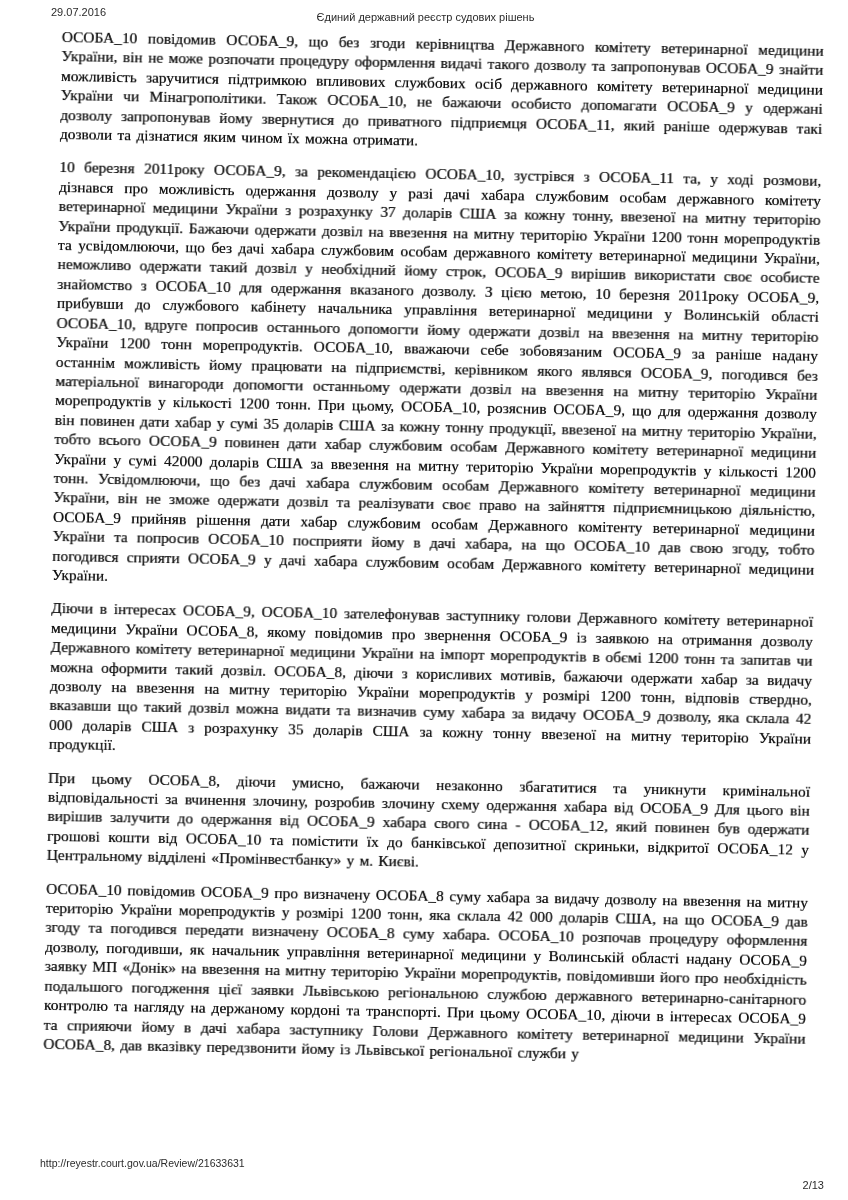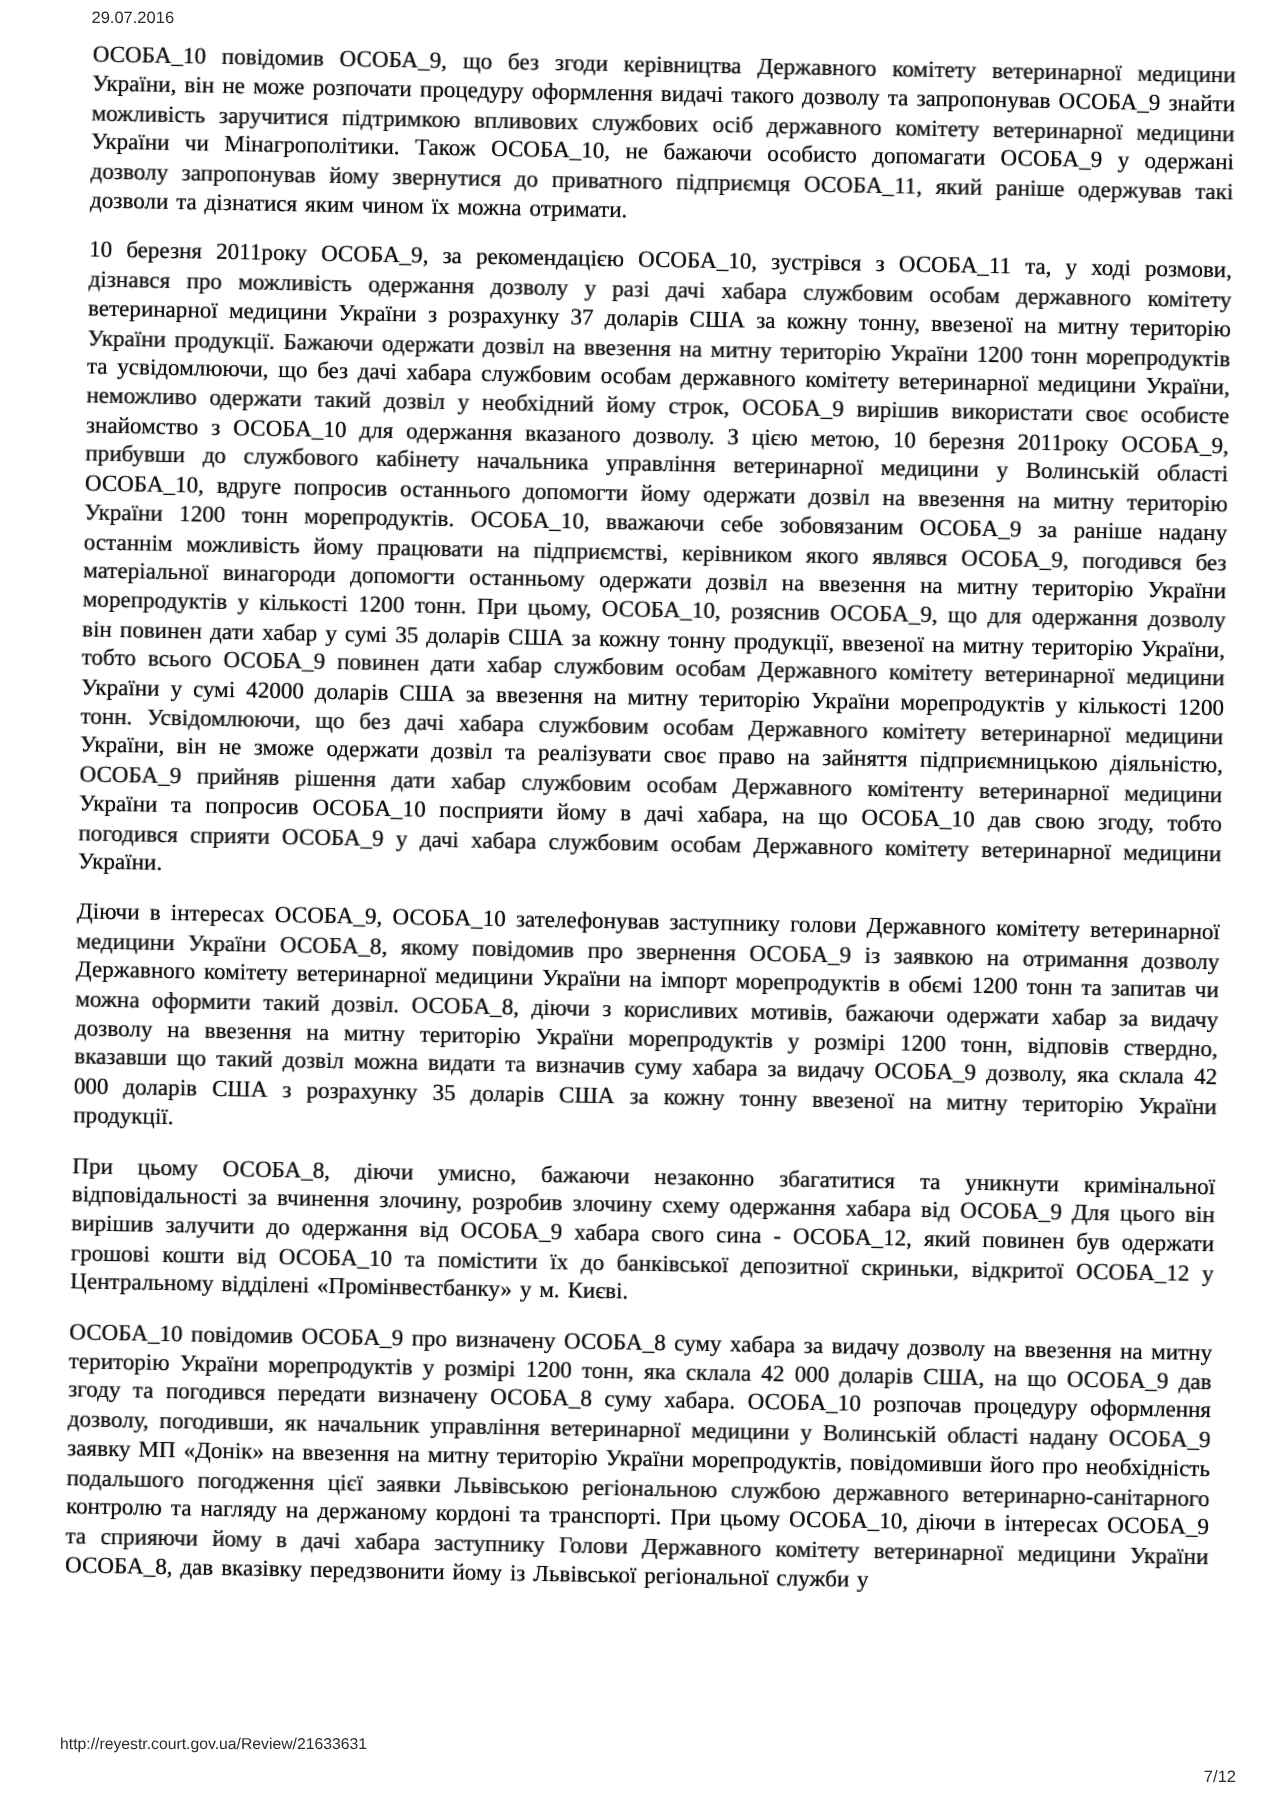--- a/index.html
+++ b/index.html
@@ -5,21 +5,21 @@
   html, body { margin: 0; padding: 0; }
   body {
     width: 848px; height: 1200px;
     background: #ffffff;
     position: relative;
     overflow: hidden;
   }
 
   
   .print-header {
-    position: absolute; top: 5px; left: 13px; right: 0; height: 18px;
+    position: absolute; top: 5px; left: 3px; right: 0; height: 18px;
     font-family: "Liberation Sans", sans-serif;
     font-size: 11px; color: #2b2b2b;
   }
   .print-date { position: absolute; left: 48px; top: 1px; }
   .print-title { position: absolute; left: 0; right: 0; top: 6px; text-align: center; }
 
   
   .scan-body {
     position: absolute;
     top: 27px; left: 62px; width: 762px;
@@ -49,26 +49,27 @@
     font-size: 11px; color: #2b2b2b;
   }
 </style>
 </head>
 <body>
 
 <div class="page">
 
   <div class="print-header">
     <span class="print-date">29.07.2016</span>
+    <span class="print-title">Єдиний державний реєстр судових рішень</span>
   </div>
 
   <div class="scan-body">
     <p>ОСОБА_10 повідомив ОСОБА_9, що без згоди керівництва Державного комітету ветеринарної медицини України, він не може розпочати процедуру оформлення видачі такого дозволу та запропонував ОСОБА_9 знайти можливість заручитися підтримкою впливових службових осіб державного комітету ветеринарної медицини України чи Мінагрополітики. Також ОСОБА_10, не бажаючи особисто допомагати ОСОБА_9 у одержані дозволу запропонував йому звернутися до приватного підприємця ОСОБА_11, який раніше одержував такі дозволи та дізнатися яким чином їх можна отримати.</p>
     <p>10 березня 2011року ОСОБА_9, за рекомендацією ОСОБА_10, зустрівся з ОСОБА_11 та, у ході розмови, дізнався про можливість одержання дозволу у разі дачі хабара службовим особам державного комітету ветеринарної медицини України з розрахунку 37 доларів США за кожну тонну, ввезеної на митну територію України продукції. Бажаючи одержати дозвіл на ввезення на митну територію України 1200 тонн морепродуктів та усвідомлюючи, що без дачі хабара службовим особам державного комітету ветеринарної медицини України, неможливо одержати такий дозвіл у необхідний йому строк, ОСОБА_9 вирішив використати своє особисте знайомство з ОСОБА_10 для одержання вказаного дозволу. З цією метою, 10 березня 2011року ОСОБА_9, прибувши до службового кабінету начальника управління ветеринарної медицини у Волинській області ОСОБА_10, вдруге попросив останнього допомогти йому одержати дозвіл на ввезення на митну територію України 1200 тонн морепродуктів. ОСОБА_10, вважаючи себе зобовязаним ОСОБА_9 за раніше надану останнім можливість йому працювати на підприємстві, керівником якого являвся ОСОБА_9, погодився без матеріальної винагороди допомогти останньому одержати дозвіл на ввезення на митну територію України морепродуктів у кількості 1200 тонн. При цьому, ОСОБА_10, розяснив ОСОБА_9, що для одержання дозволу він повинен дати хабар у сумі 35 доларів США за кожну тонну продукції, ввезеної на митну територію України, тобто всього ОСОБА_9 повинен дати хабар службовим особам Державного комітету ветеринарної медицини України у сумі 42000 доларів США за ввезення на митну територію України морепродуктів у кількості 1200 тонн. Усвідомлюючи, що без дачі хабара службовим особам Державного комітету ветеринарної медицини України, він не зможе одержати дозвіл та реалізувати своє право на зайняття підприємницькою діяльністю, ОСОБА_9 прийняв рішення дати хабар службовим особам Державного комітенту ветеринарної медицини України та попросив ОСОБА_10 посприяти йому в дачі хабара, на що ОСОБА_10 дав свою згоду, тобто погодився сприяти ОСОБА_9 у дачі хабара службовим особам Державного комітету ветеринарної медицини України.</p>
     <p>Діючи в інтересах ОСОБА_9, ОСОБА_10 зателефонував заступнику голови Державного комітету ветеринарної медицини України ОСОБА_8, якому повідомив про звернення ОСОБА_9 із заявкою на отримання дозволу Державного комітету ветеринарної медицини України на імпорт морепродуктів в обємі 1200 тонн та запитав чи можна оформити такий дозвіл. ОСОБА_8, діючи з корисливих мотивів, бажаючи одержати хабар за видачу дозволу на ввезення на митну територію України морепродуктів у розмірі 1200 тонн, відповів ствердно, вказавши що такий дозвіл можна видати та визначив суму хабара за видачу ОСОБА_9 дозволу, яка склала 42 000 доларів США з розрахунку 35 доларів США за кожну тонну ввезеної на митну територію України продукції.</p>
     <p>При цьому ОСОБА_8, діючи умисно, бажаючи незаконно збагатитися та уникнути кримінальної відповідальності за вчинення злочину, розробив злочину схему одержання хабара від ОСОБА_9 Для цього він вирішив залучити до одержання від ОСОБА_9 хабара свого сина - ОСОБА_12, який повинен був одержати грошові кошти від ОСОБА_10 та помістити їх до банківської депозитної скриньки, відкритої ОСОБА_12 у Центральному відділені «Промінвестбанку» у м. Києві.</p>
     <p>ОСОБА_10 повідомив ОСОБА_9 про визначену ОСОБА_8 суму хабара за видачу дозволу на ввезення на митну територію України морепродуктів у розмірі 1200 тонн, яка склала 42 000 доларів США, на що ОСОБА_9 дав згоду та погодився передати визначену ОСОБА_8 суму хабара. ОСОБА_10 розпочав процедуру оформлення дозволу, погодивши, як начальник управління ветеринарної медицини у Волинській області надану ОСОБА_9 заявку МП «Донік» на ввезення на митну територію України морепродуктів, повідомивши його про необхідність подальшого погодження цієї заявки Львівською регіональною службою державного ветеринарно-санітарного контролю та нагляду на держаному кордоні та транспорті. При цьому ОСОБА_10, діючи в інтересах ОСОБА_9 та сприяючи йому в дачі хабара заступнику Голови Державного комітету ветеринарної медицини України ОСОБА_8, дав вказівку передзвонити йому із Львівської регіональної служби у</p>
   </div>
 
   <span class="footer-url">http://reyestr.court.gov.ua/Review/21633631</span>
-  <span class="footer-page">7/12</span>
+  <span class="footer-page">2/13</span>
 
 </div>
 
 </body></html>

